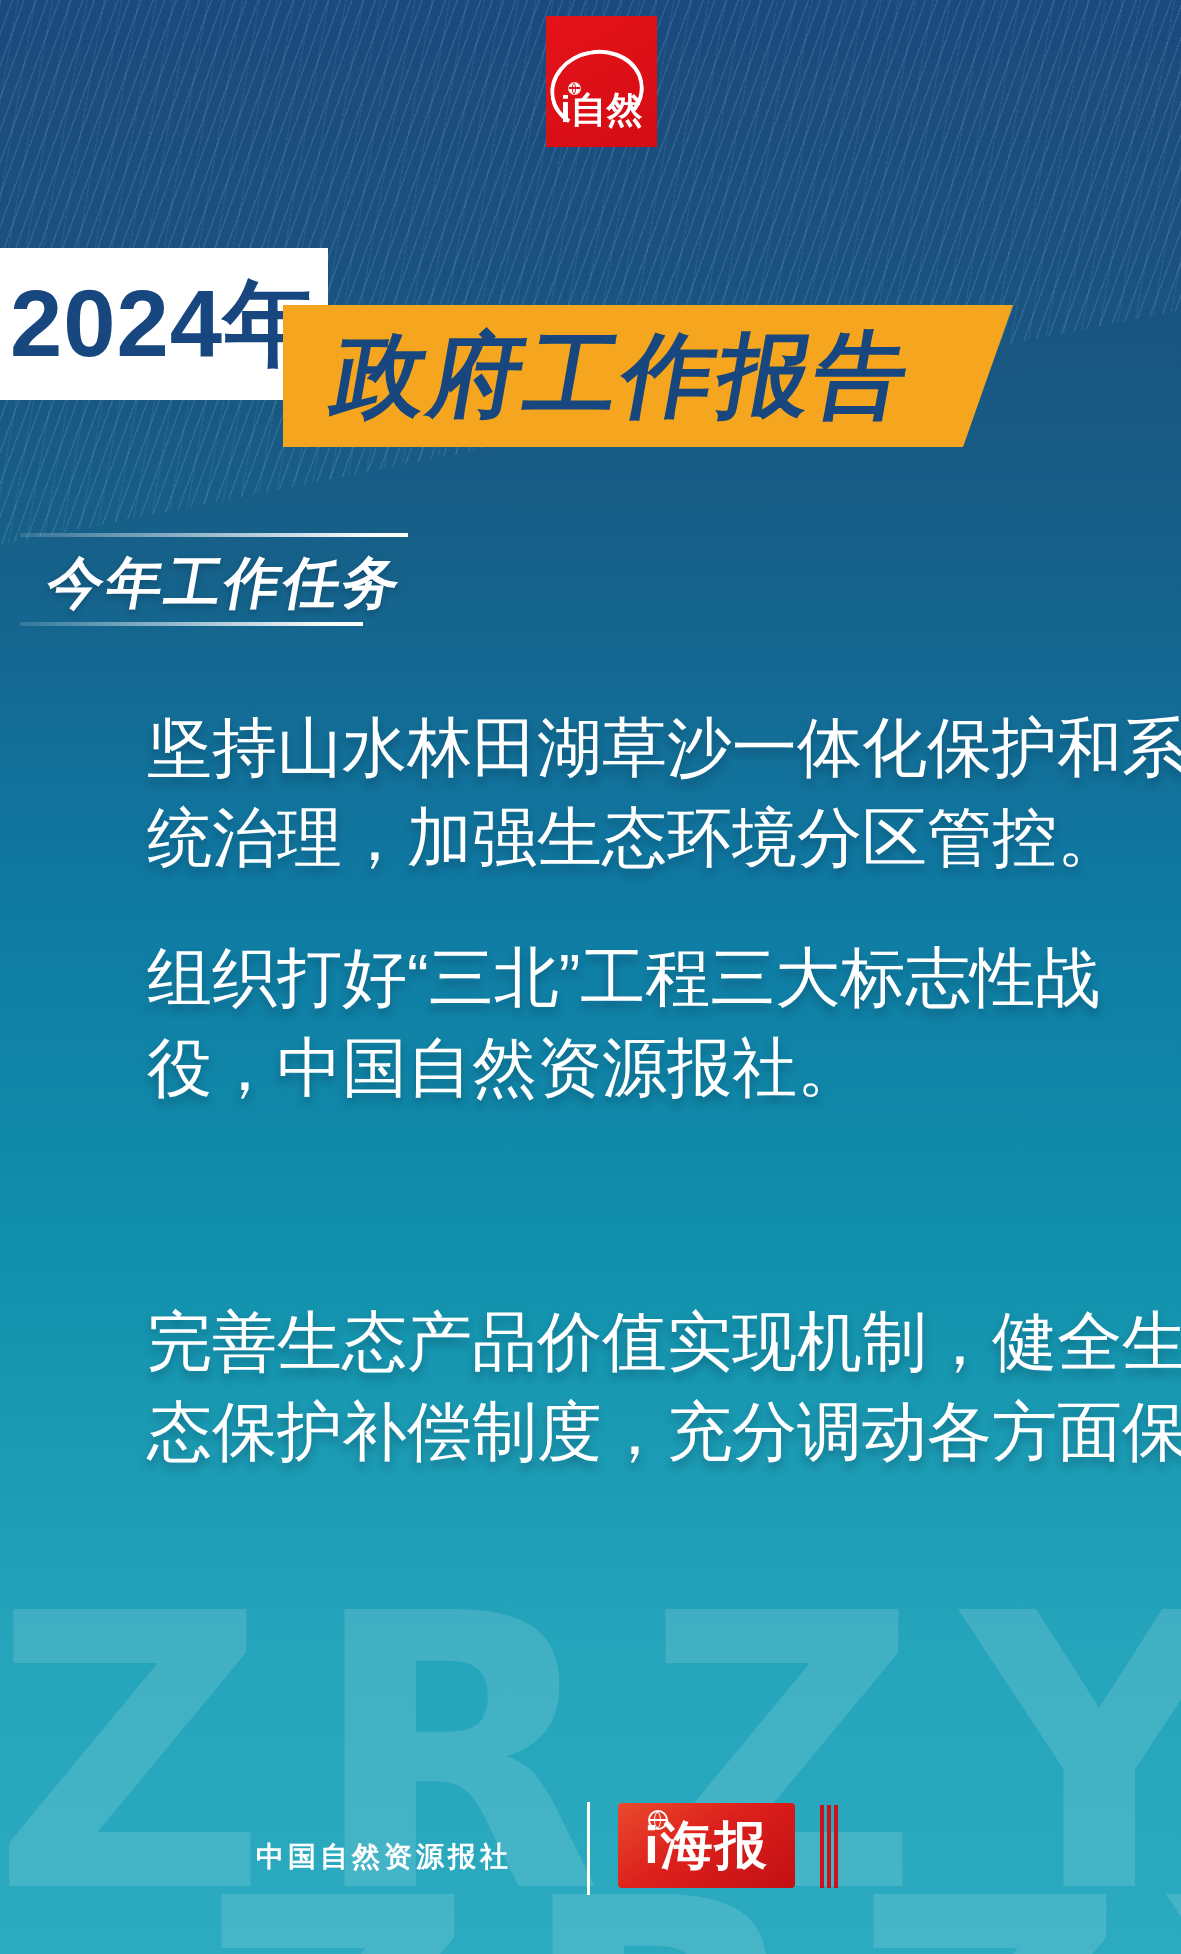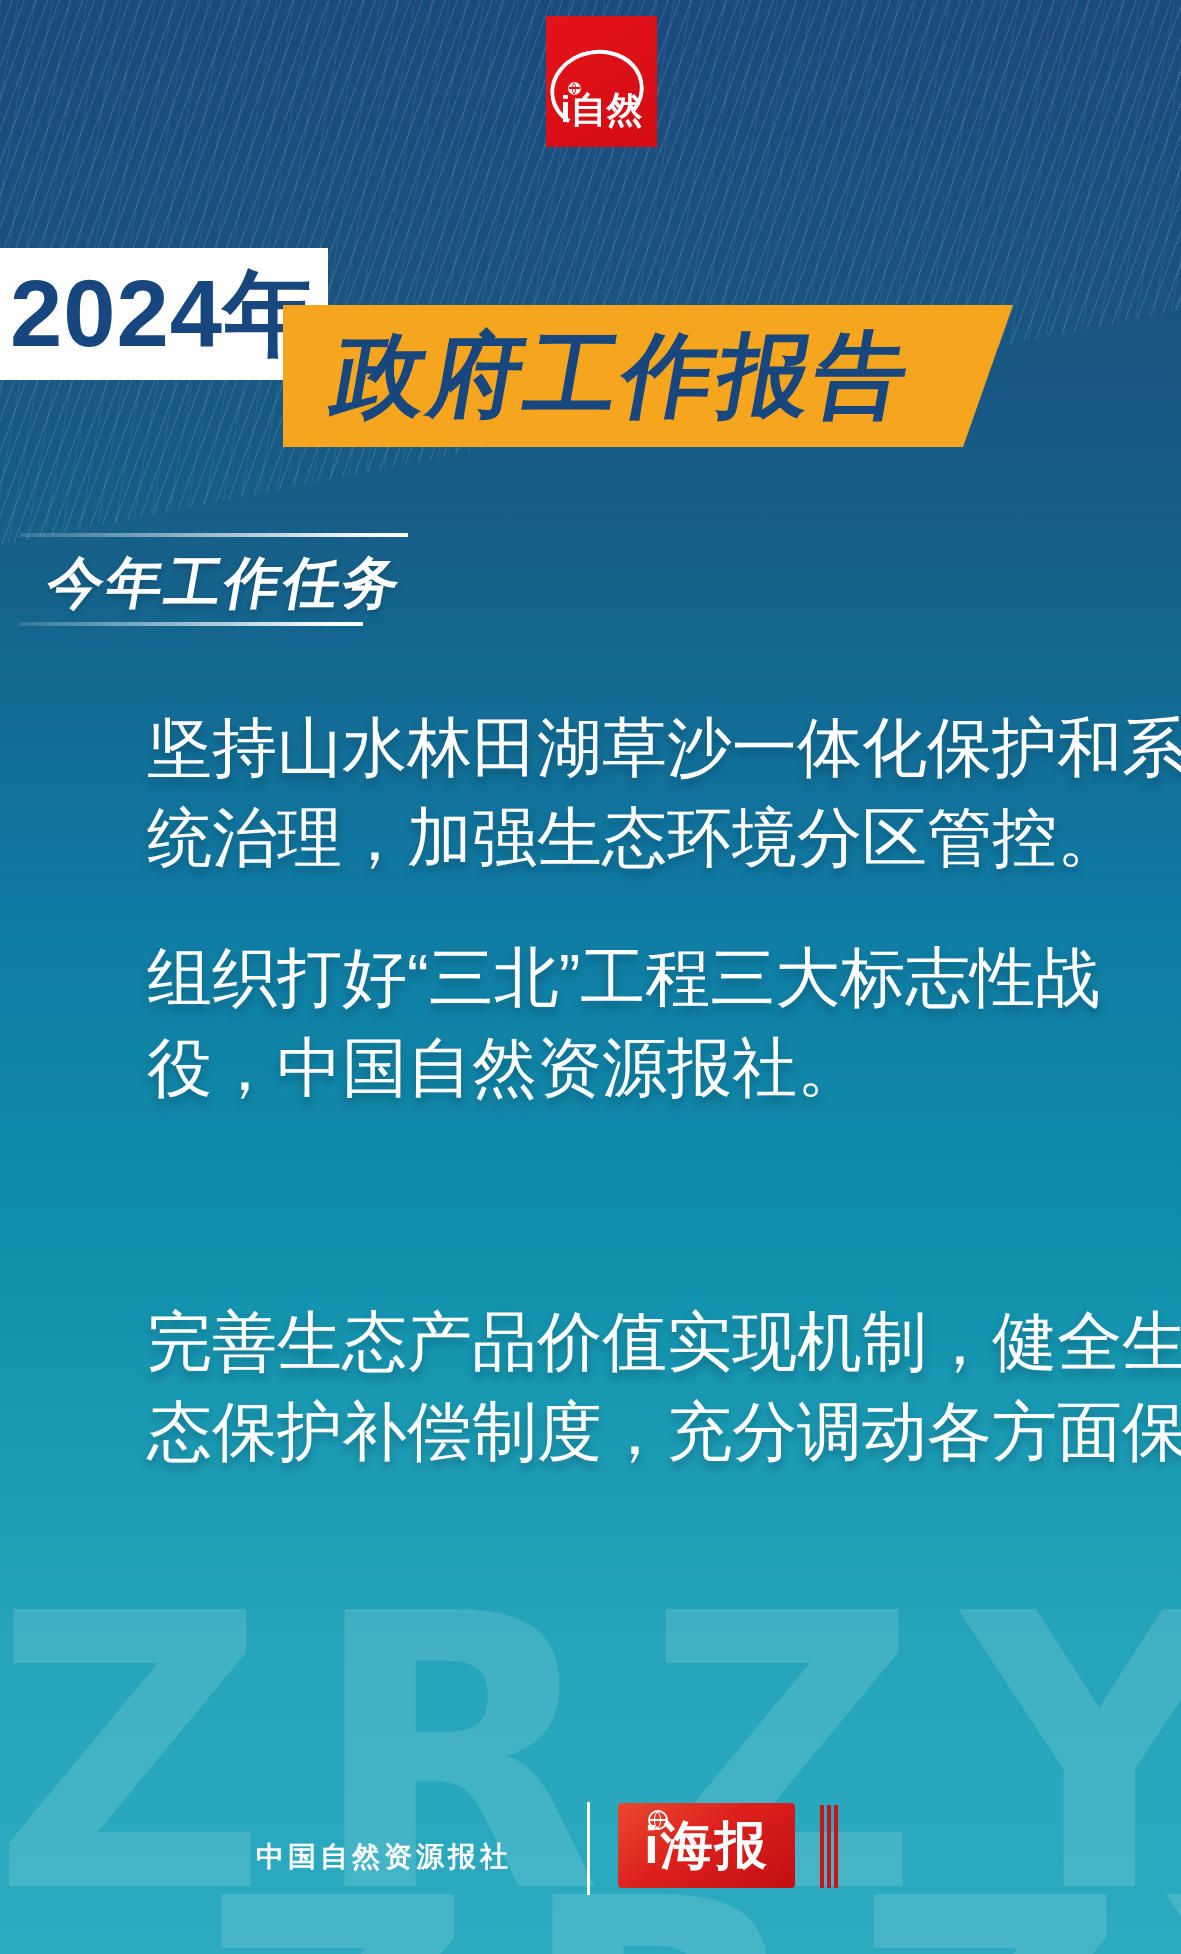--- a/index.html
+++ b/index.html
@@ -61,21 +61,21 @@
   .globe-dot::before{
     content:"";position:absolute;left:1px;right:1px;top:5px;height:1.5px;background:#DC0E15;
   }
   .globe-dot::after{
     content:"";position:absolute;left:4px;top:1px;bottom:1px;width:4px;
     border:1px solid #DC0E15;border-radius:50%;box-sizing:border-box;
   }
 
   
   .year-badge{
-    position:absolute;left:0;top:248px;width:328px;height:132px;
+    position:absolute;left:0;top:248px;width:328px;height:152px;
     background:#fff;display:flex;align-items:center;justify-content:center;
   }
   .year-badge .year-text{
     color:#17477E;font-weight:bold;font-size:94px;letter-spacing:1px;
   }
 
   
   .report-banner{
     position:absolute;left:283px;top:305px;width:732px;height:142px;
     background:#F6A61E;

